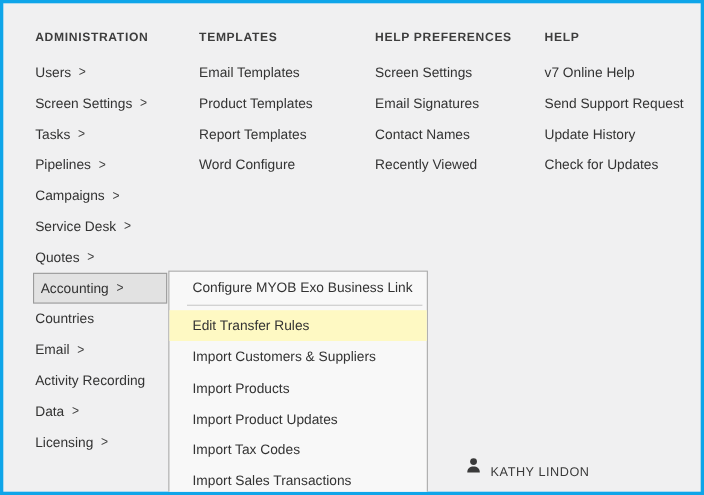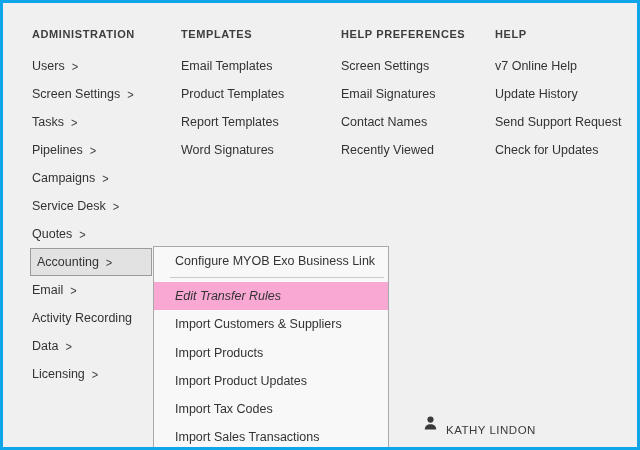--- a/index.html
+++ b/index.html
@@ -37,21 +37,21 @@
   .submenu {
     position:absolute; left:150px; top:243px;
     width:236px; height:212px;
     background:#f8f8f8; border:1px solid #a9a9a9;
   }
   .sub-item {
     position:absolute; left:0; width:100%; height:28px;
     display:flex; align-items:center; padding-left:21px;
     font-size:12.5px; color:#333; white-space:nowrap;
   }
-  .sub-item.highlight { background:#f9a8d4;font-style:italic; }
+  .sub-item.highlight { background:#fef9c3; }
   .sub-sep {
     position:absolute; left:16px; right:4px; height:1px;
     background:#c9c9c9;
   }
   .sub-sep.dark { background:#a5a5a5; height:2px; }
 
   
   .userbar {
     position:absolute; left:420px; top:406px; width:210px; height:28px;
     display:flex; align-items:center; color:#3a3a3a;
@@ -98,20 +98,23 @@
         </div>
       <div class="item">
           <span>Quotes</span>
           <span class="chev">&gt;</span>
         </div>
       <div class="item selected">
           <span>Accounting</span>
           <span class="chev">&gt;</span>
         </div>
       <div class="item">
+          <span>Countries</span>
+        </div>
+      <div class="item">
           <span>Email</span>
           <span class="chev">&gt;</span>
         </div>
       <div class="item">
           <span>Activity Recording</span>
         </div>
       <div class="item">
           <span>Data</span>
           <span class="chev">&gt;</span>
         </div>
@@ -128,21 +131,21 @@
       <div class="item">
           <span>Email Templates</span>
         </div>
       <div class="item">
           <span>Product Templates</span>
         </div>
       <div class="item">
           <span>Report Templates</span>
         </div>
       <div class="item">
-          <span>Word Signatures</span>
+          <span>Word Configure</span>
         </div>
     </div>
   </div>
 
   <div class="col" style="left:338px">
     <div class="col-header">HELP PREFERENCES</div>
     <div class="col-items">
       <div class="item">
           <span>Screen Settings</span>
         </div>
@@ -158,24 +161,24 @@
     </div>
   </div>
 
   <div class="col" style="left:492px">
     <div class="col-header">HELP</div>
     <div class="col-items">
       <div class="item">
           <span>v7 Online Help</span>
         </div>
       <div class="item">
+          <span>Send Support Request</span>
+        </div>
+      <div class="item">
           <span>Update History</span>
-        </div>
-      <div class="item">
-          <span>Send Support Request</span>
         </div>
       <div class="item">
           <span>Check for Updates</span>
         </div>
     </div>
   </div>
 
   <div class="submenu">
     <div class="sub-item" style="top:0px">
         <span>Configure MYOB Exo Business Link</span>

